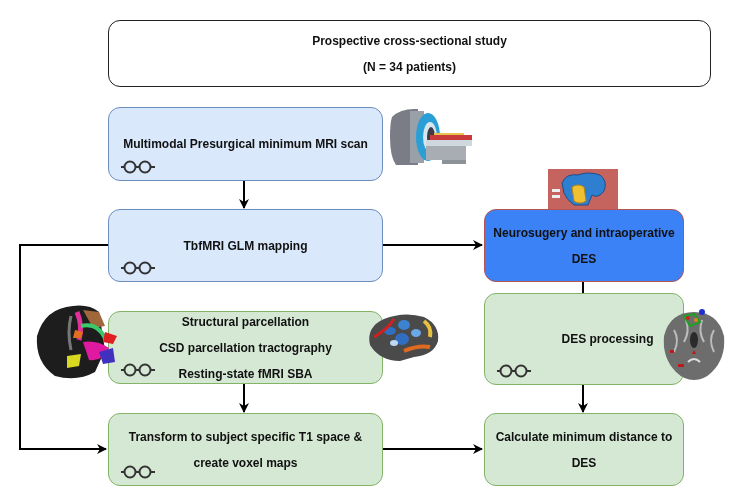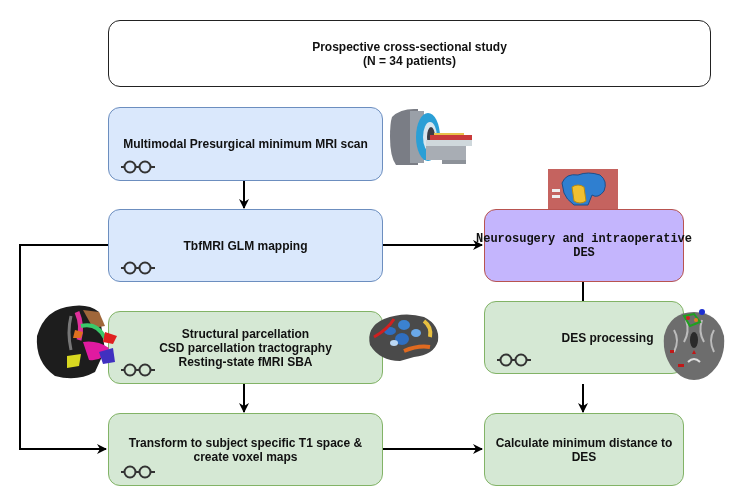--- a/index.html
+++ b/index.html
@@ -1,24 +1,24 @@
 <!DOCTYPE html>
 <html><head>
 <meta charset="utf-8">
 <style>
   html, body { margin: 0; padding: 0; background: #ffffff; }
   body { width: 742px; height: 502px; position: relative; overflow: hidden;
          font-family: "Liberation Sans", sans-serif; }
   .box { position: absolute; box-sizing: border-box; border-radius: 12px;
          display: flex; flex-direction: column; align-items: center; justify-content: center;
-         text-align: center; font-weight: bold; font-size: 12px; line-height: 14px; color: #111; }
+         text-align: center; font-weight: bold; font-size: 12px; line-height: 14px; color: #111; gap: 12px; }
   .box .line { display: block; white-space: nowrap; }
   .white { background: #ffffff; border: 1px solid #222; }
   .blue  { background: #dae8fc; border: 1px solid #6c8ebf; }
-  .red   { background: #c4b5fd; border: 1px solid #b85450; font-family: Liberation Mono, monospace; }
+  .red   { background: #3b82f6; border: 1px solid #b85450; }
   .green { background: #d5e8d4; border: 1px solid #82b366; }
   .glasses { position: absolute; left: 12px; bottom: 6px; width: 34px; height: 14px; }
   svg.arrows { position: absolute; left: 0; top: 0; width: 742px; height: 502px; pointer-events: none; }
   .pic { position: absolute; }
 </style>
 </head>
 <body>
 
 <svg class="arrows" viewBox="0 0 742 502">
   <defs>
@@ -120,21 +120,21 @@
   <ellipse cx="26" cy="20" rx="6" ry="4" fill="#2f6ec0"></ellipse>
   <ellipse cx="40" cy="14" rx="6" ry="5" fill="#3b82d0"></ellipse>
   <ellipse cx="38" cy="28" rx="7" ry="6" fill="#2f6ec0"></ellipse>
   <ellipse cx="52" cy="22" rx="5" ry="4" fill="#6aa8e8"></ellipse>
   <ellipse cx="30" cy="32" rx="4" ry="3" fill="#bcd8f4"></ellipse>
   <path d="M10,26 Q24,18 30,8" stroke="#d02020" stroke-width="3" fill="none"></path>
   <path d="M60,10 Q68,16 66,26" stroke="#e8c040" stroke-width="4" fill="none"></path>
   <path d="M40,40 Q54,34 66,36" stroke="#e06a20" stroke-width="4" fill="none"></path>
 </svg>
 
-<div class="box green" style="left:484px;top:301px;width:200px;height:73px;padding-left:47px;">
+<div class="box green" style="left:484px;top:293px;width:200px;height:92px;padding-left:47px;">
   <span class="line">DES processing</span>
   <svg class="glasses" viewBox="0 0 34 14">
       <circle cx="9" cy="7" r="5.5" fill="none" stroke="#333" stroke-width="2"></circle>
       <circle cx="24" cy="7" r="5.5" fill="none" stroke="#333" stroke-width="2"></circle>
       <line x1="14" y1="7" x2="19" y2="7" stroke="#333" stroke-width="2"></line>
       <line x1="0" y1="7" x2="3.5" y2="7" stroke="#333" stroke-width="2"></line>
       <line x1="29.5" y1="7" x2="34" y2="7" stroke="#333" stroke-width="2"></line>
     </svg>
 </div>
 

